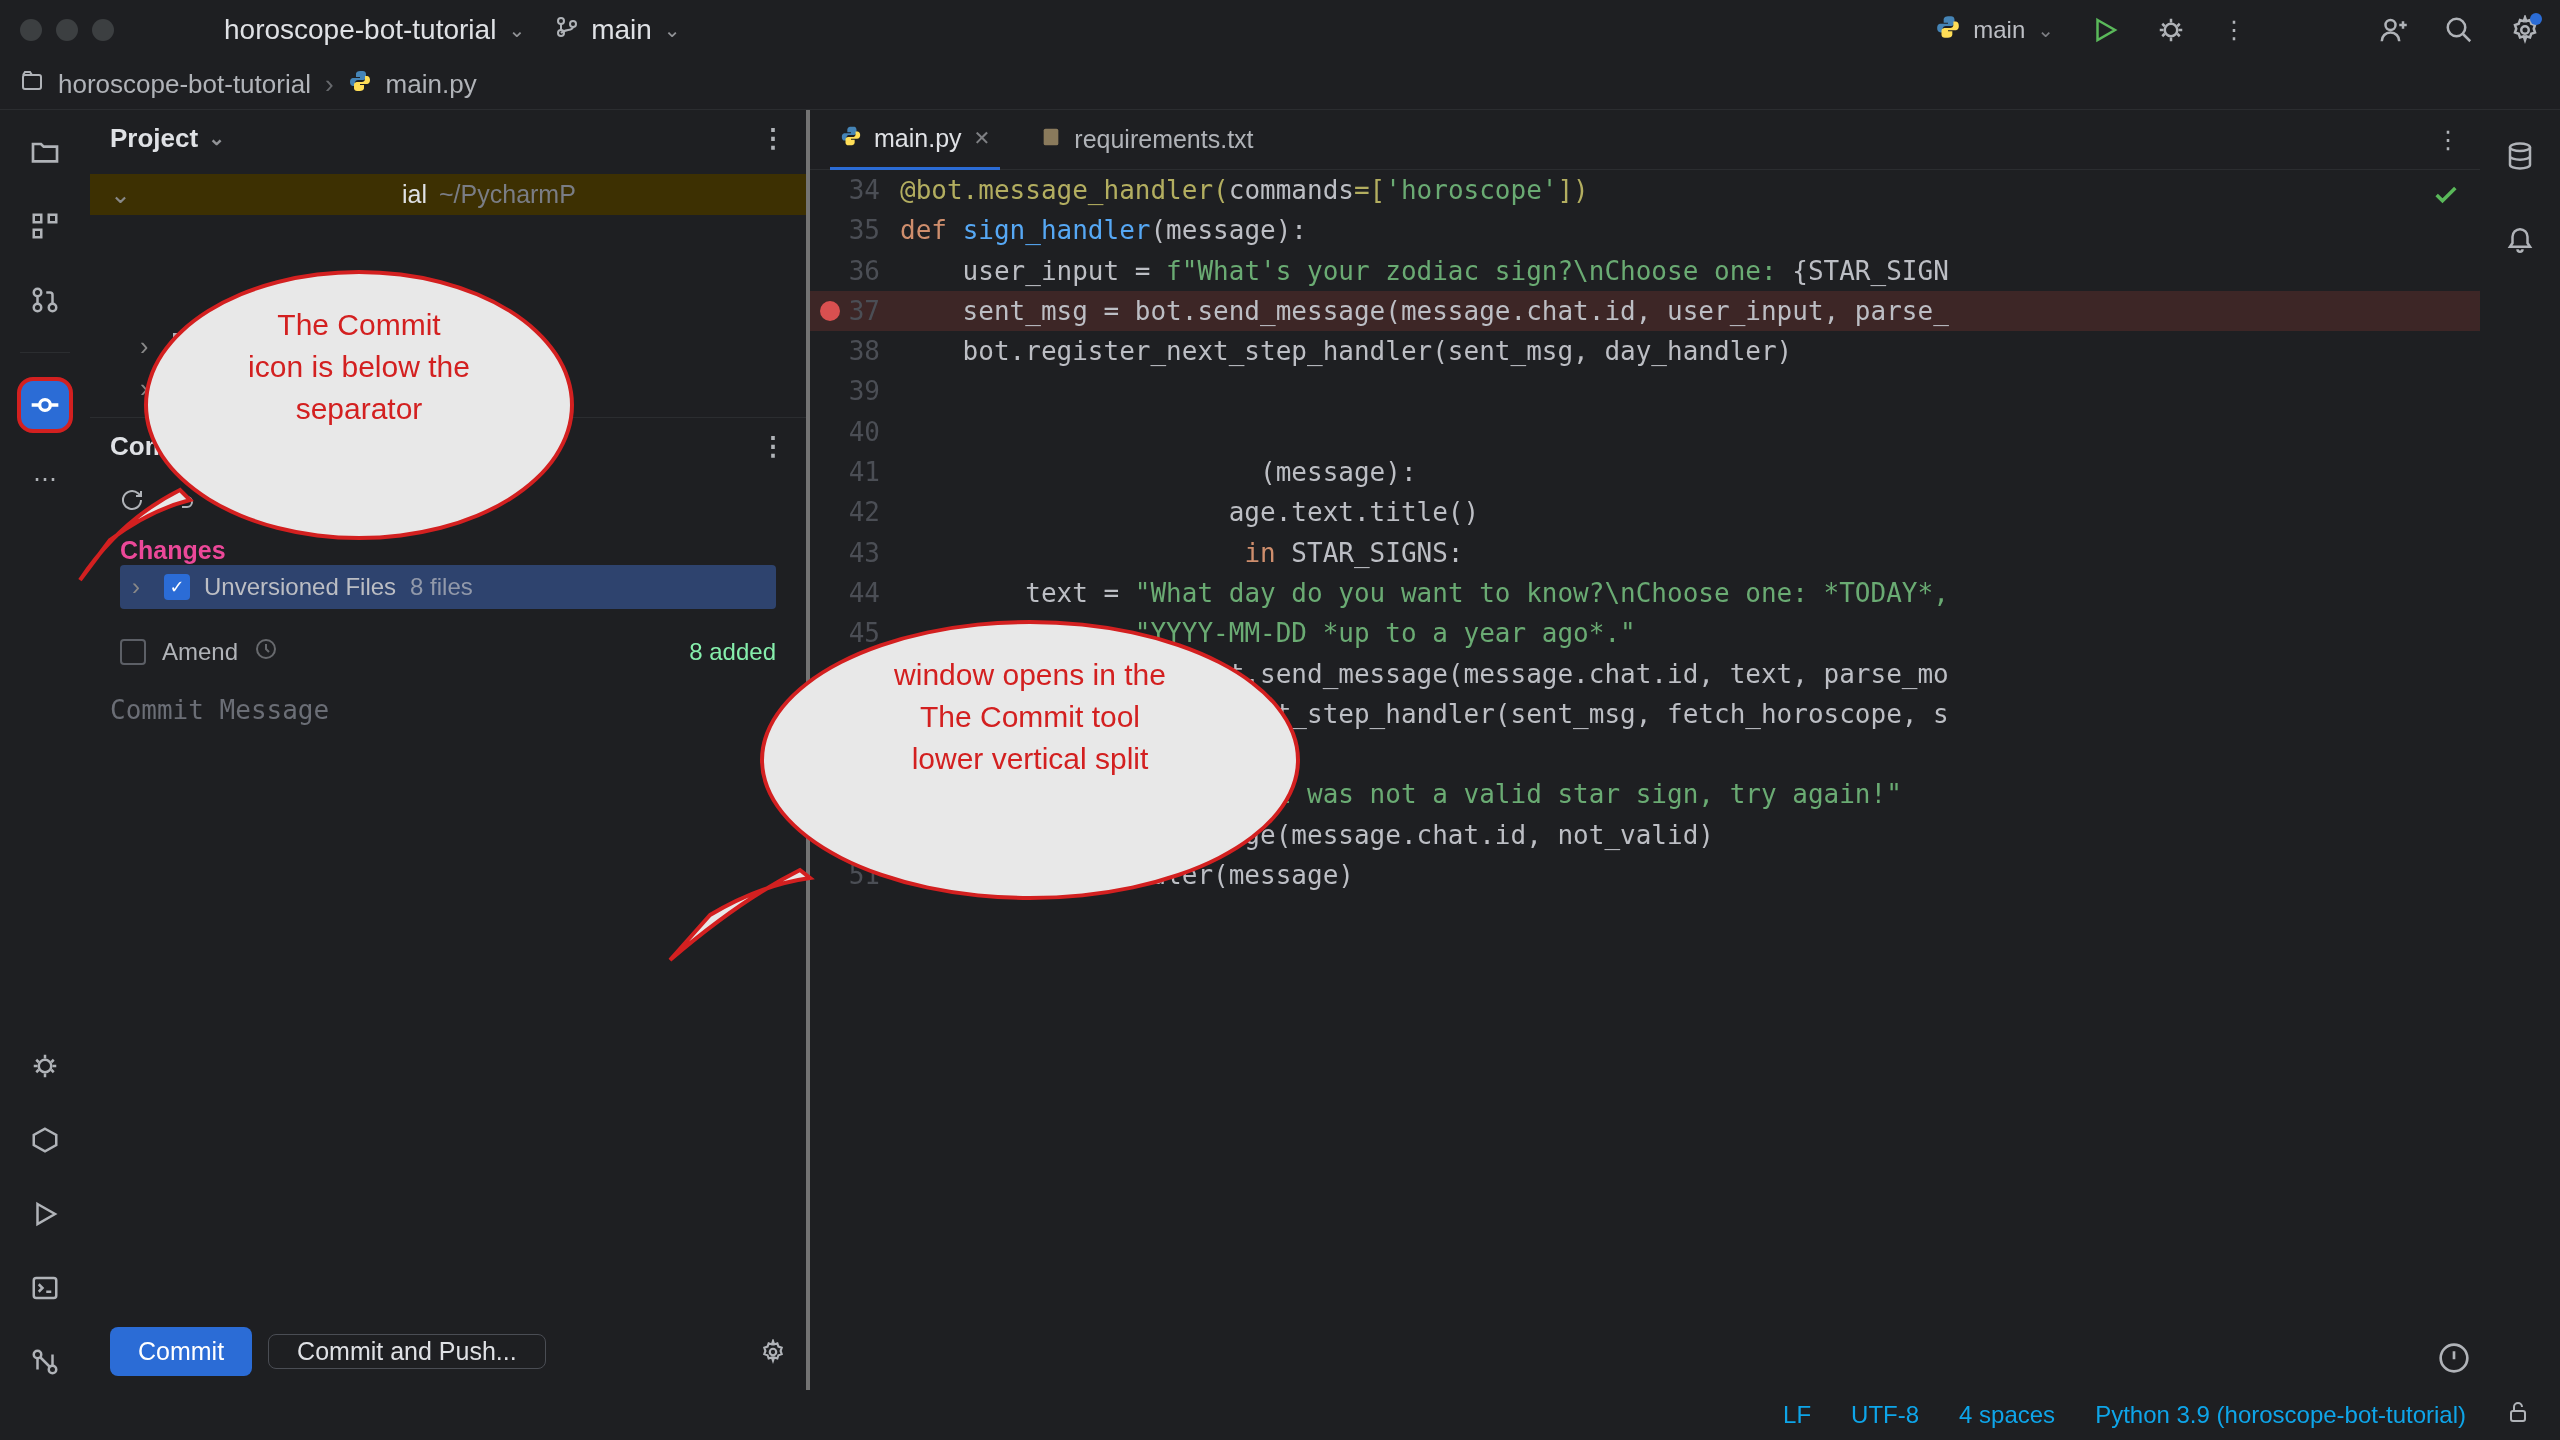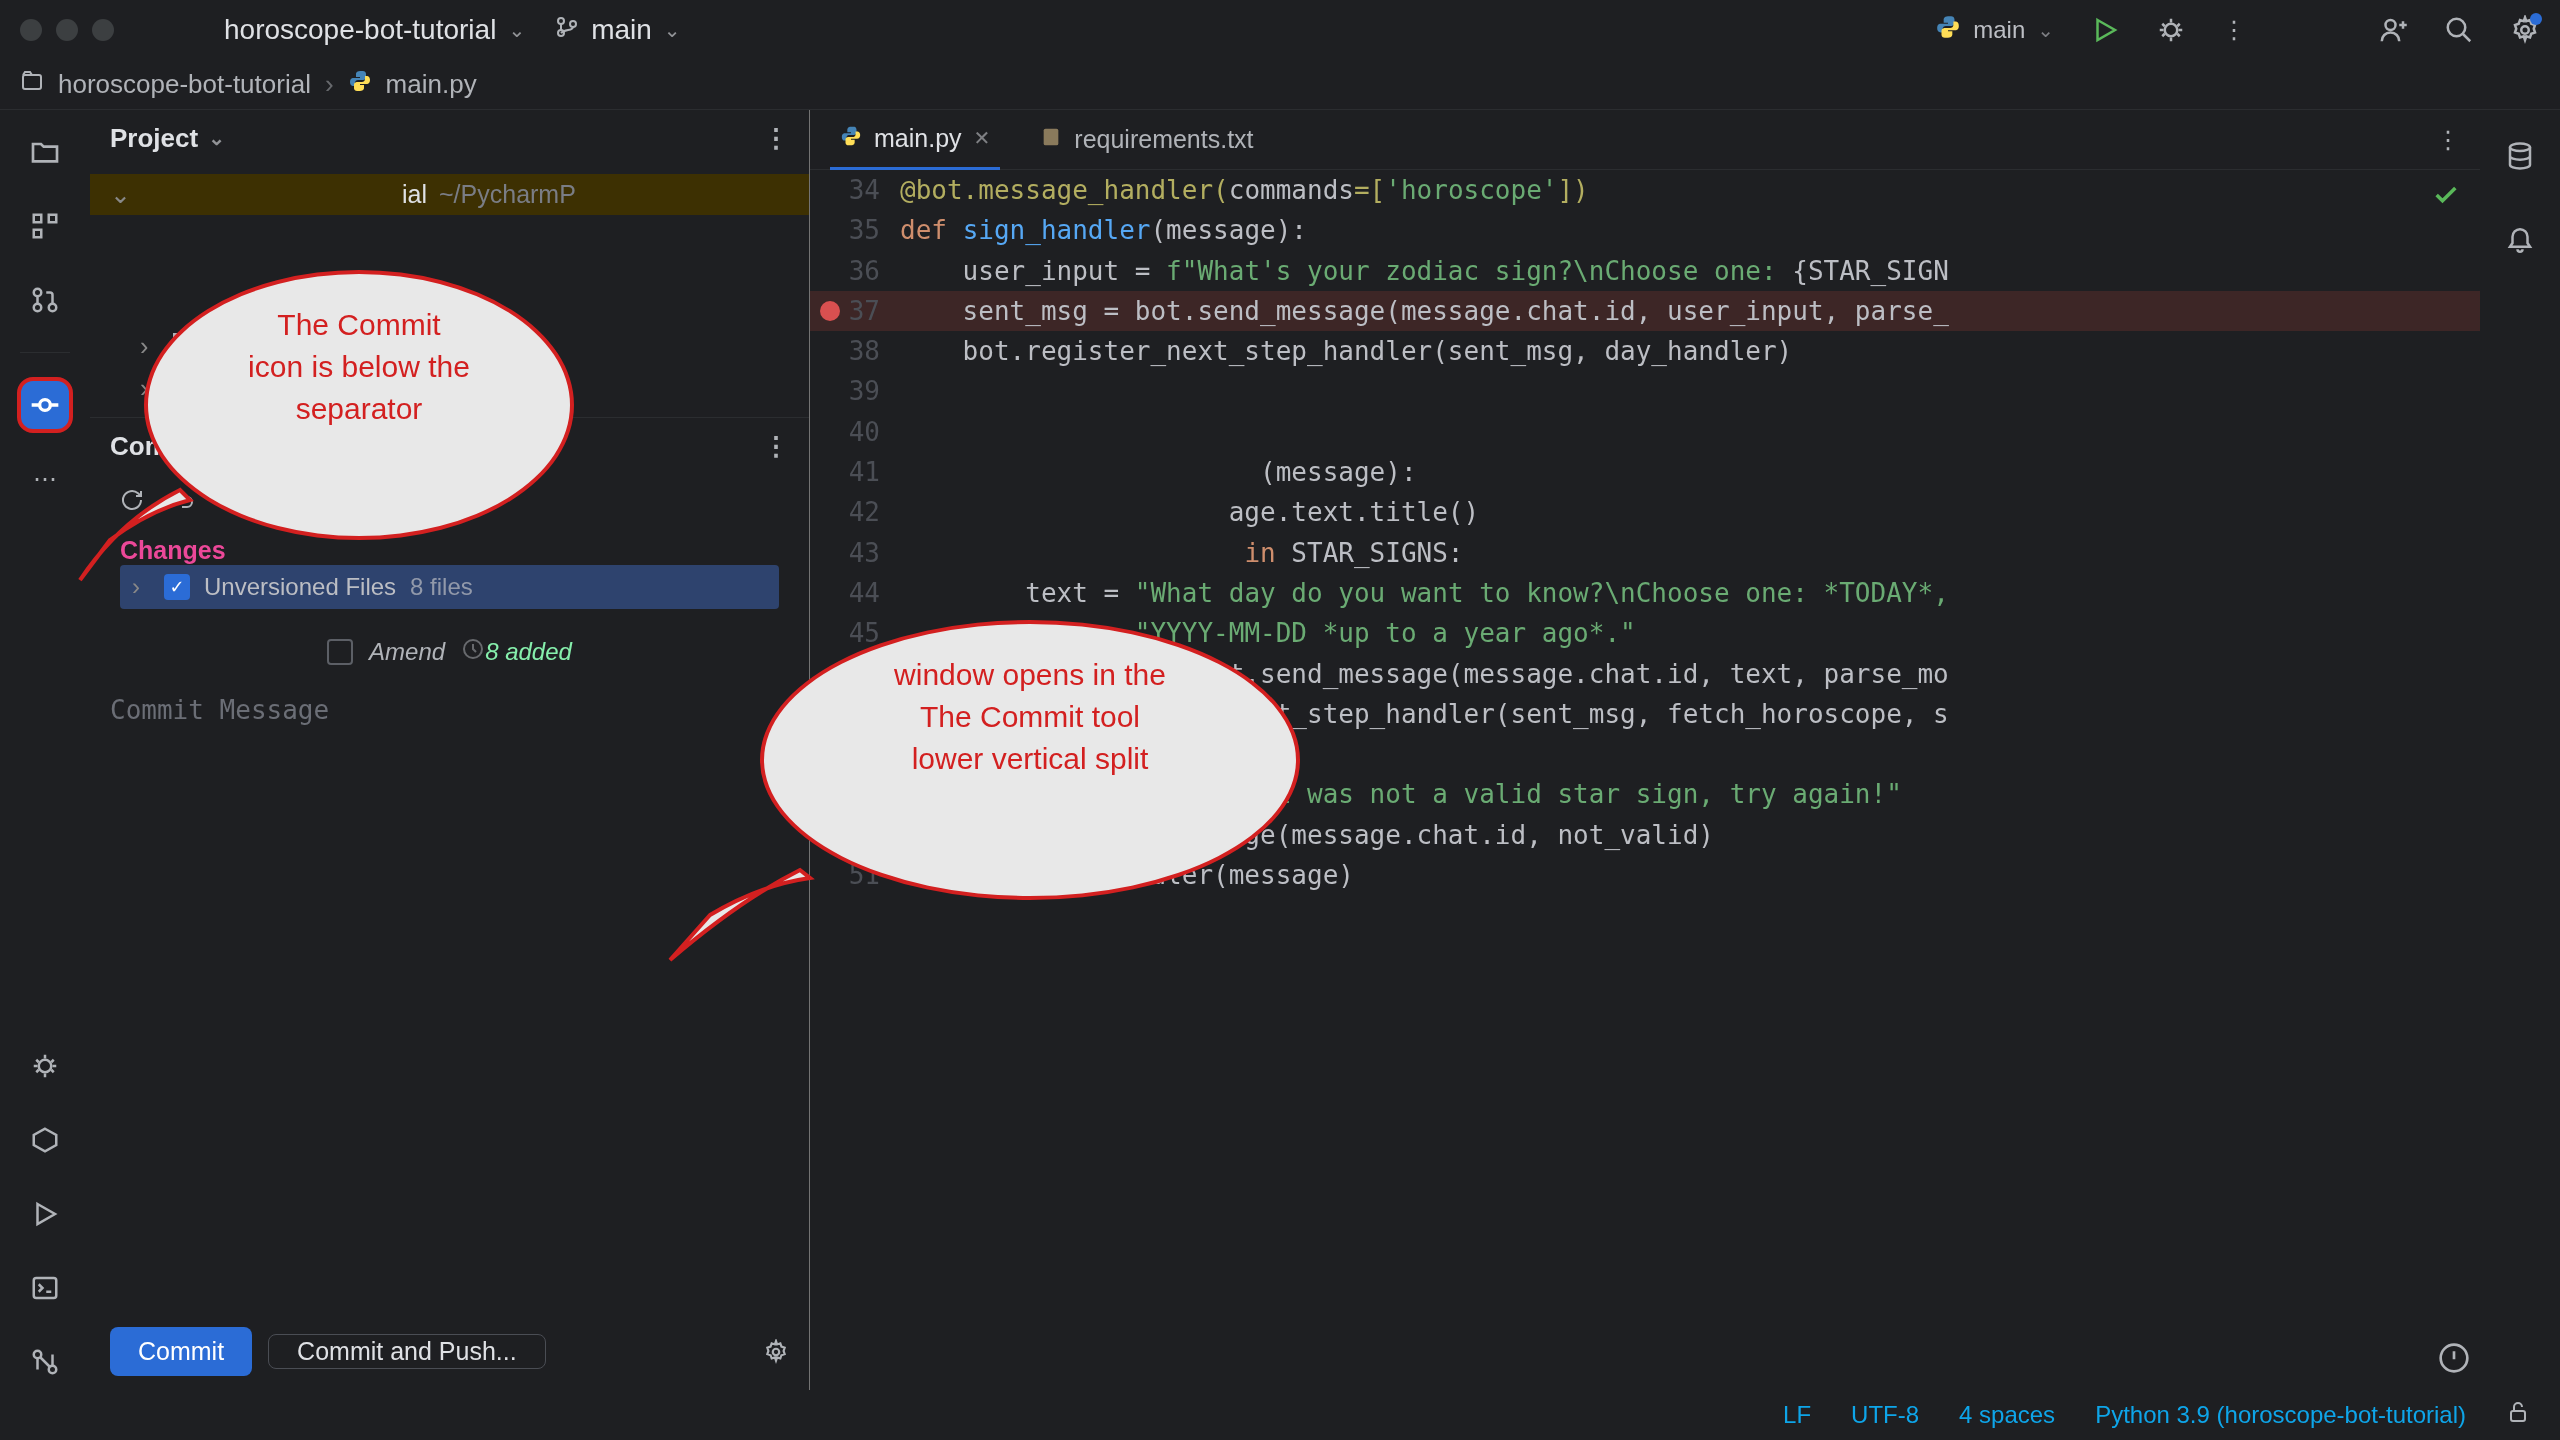--- a/index.html
+++ b/index.html
@@ -55,21 +55,21 @@
   color: #b0b3b8;
 }
 .rail-btn.active { background: #2b6cd6; color: #fff; }
 .rail-btn.highlighted { border: 4px solid #d32020; border-radius: 16px; }
 .rail-sep { height: 1px; width: 50px; background: #2b2d30; margin: 6px 0; }
 .rail-spacer { flex: 1; }
 .left-panel {
   width: 720px;
   display: flex;
   flex-direction: column;
-  border-right: 1px solid #737373;
+  border-right: 4px solid #737373;
 }
 .panel-header {
   height: 56px;
   display: flex;
   align-items: center;
   justify-content: space-between;
   padding: 0 20px;
   font-size: 26px;
   font-weight: 600;
   color: #dfe1e5;
@@ -104,23 +104,22 @@
 .changes-title { font-size: 25px; font-weight: 600; color: #ec4899; }
 .change-row {
   display: flex; align-items: center; gap: 14px;
   background: #2e436e;
   padding: 8px 12px;
   border-radius: 4px;
   font-size: 24px;
 }
 .checkbox { width: 26px; height: 26px; background: #2b6cd6; border-radius: 4px; display: flex; align-items: center; justify-content: center; color: #fff; font-size: 18px; }
 .amend-row {
-  display: flex; align-items: center; justify-content: center;
+  display: flex; align-items: center; justify-content: space-between;
   padding: 18px 30px;
-  font-style: italic;
 }
 .amend-left { display: flex; align-items: center; gap: 16px; color: #b0b3b8; }
 .empty-check { width: 26px; height: 26px; border: 2px solid #5c5f66; border-radius: 4px; }
 .added-count { color: #86efac; }
 .commit-msg {
   padding: 10px 20px;
   color: #6b6e76;
   font-family: "Menlo", monospace;
   font-size: 26px;
   flex: 1;

